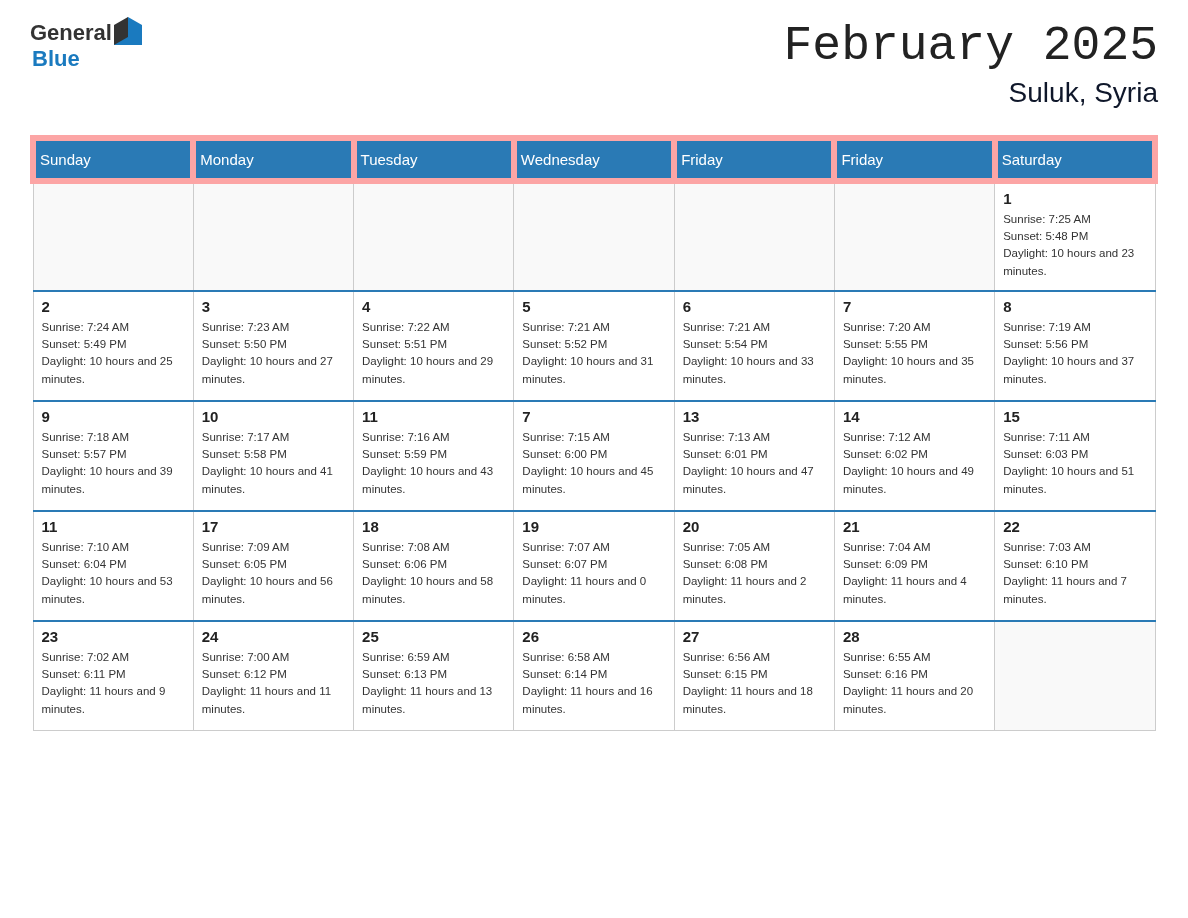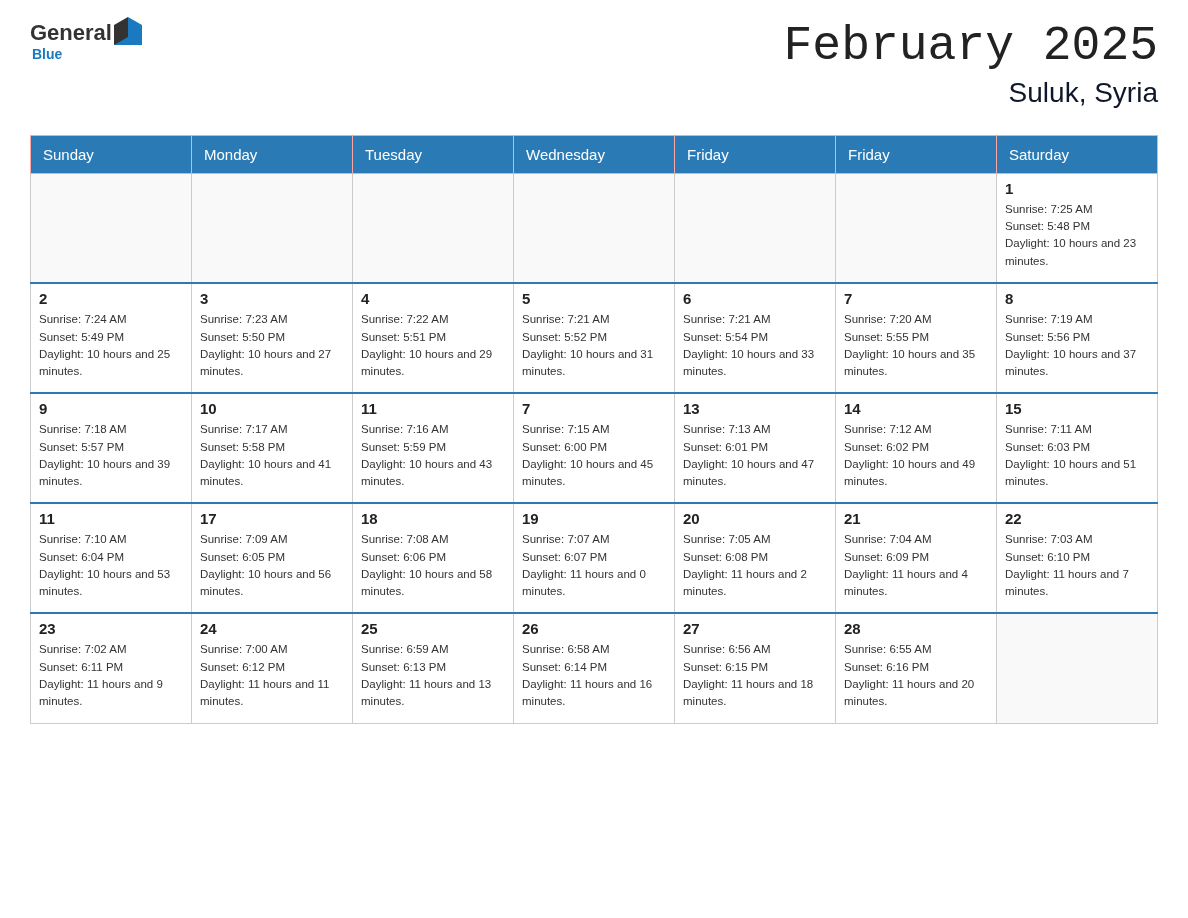--- a/index.html
+++ b/index.html
@@ -32,21 +32,21 @@
       display: flex;
       flex-direction: column;
       align-items: flex-start;
     }
     .logo-line1 {
       display: flex;
       align-items: center;
     }
     .logo-line2 {
       color: #1a7abf;
-      font-size: 14px;
+      font-size: 22px;
       font-weight: bold;
       margin-left: 2px;
     }
     .title-block {
       text-align: right;
     }
     .month-title {
       font-size: 48px;
       font-weight: normal;
       color: #222;
@@ -61,23 +61,23 @@
     .calendar {
       width: 100%;
       border-collapse: collapse;
       margin-top: 10px;
     }
     .calendar th {
       background-color: #2a7ab5;
       color: #fff;
       font-size: 15px;
       font-weight: normal;
-      padding: 10px 12px;
+      padding: 10px 4px;
       text-align: left;
-      border: 1px solid #fca5a5;
+      border: 6px solid #fca5a5;
     }
     .calendar td {
       width: 14.28%;
       vertical-align: top;
       border: 1px solid #ccc;
       padding: 6px 8px;
       font-size: 12px;
       color: #333;
       height: 110px;
     }

